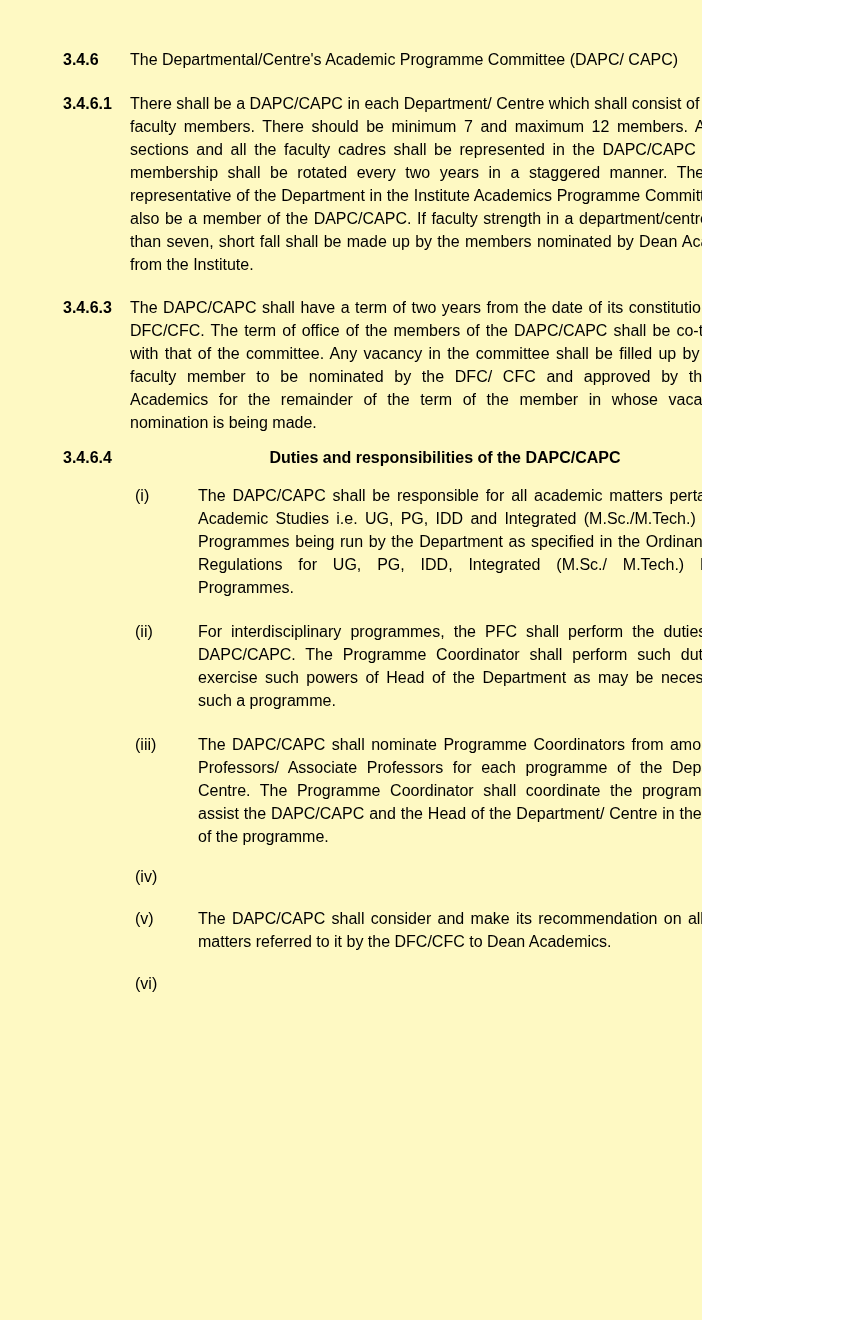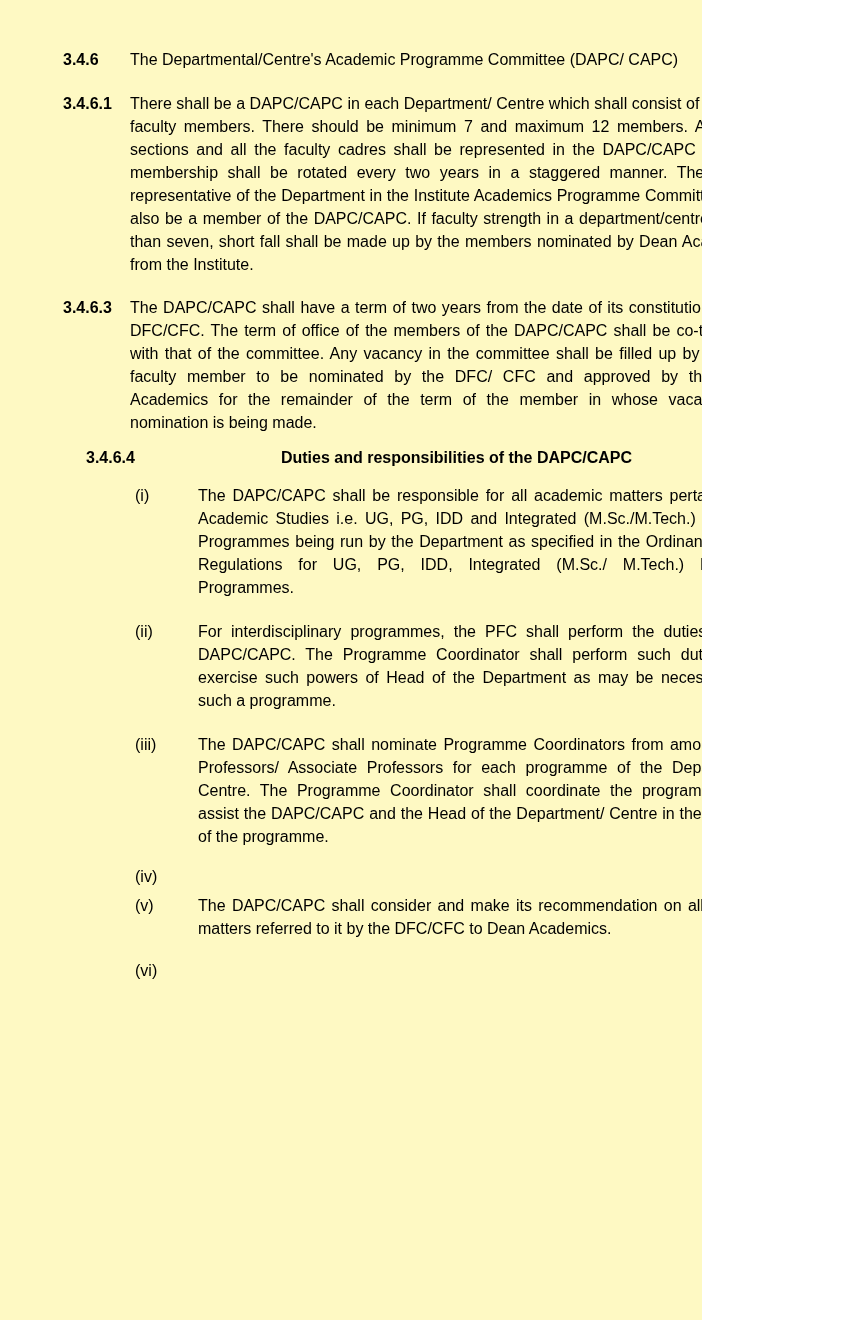--- a/index.html
+++ b/index.html
@@ -42,42 +42,41 @@
     margin-bottom: 21px;
   }
   .clause.section-heading .body {
     font-weight: 400;
   }
   .clause.c3 {
     margin-bottom: 12px;
   }
   .clause.duties-heading {
     margin-bottom: 15px;
-    margin-left: 23px;
   }
   .clause.duties-heading .body {
     font-weight: 700;
     text-align: center;
   }
   .duty {
     display: flex;
     align-items: flex-start;
     margin-left: 72px;
     margin-bottom: 21px;
   }
   .duty .label {
     flex: 0 0 63px;
     width: 63px;
   }
   .duty .body {
     width: 562px;
     text-align: justify;
   }
   .duty.d3 { margin-bottom: 17px; }
-  .duty.d4 { margin-bottom: 6px; align-items: center; }
+  .duty.d4 { margin-bottom: 19px; align-items: center; }
   .duty.d5 { margin-bottom: 19px; }
   .duty.d6 { margin-bottom: 0; }
 </style>
 </head>
 <body>
 
 <div class="page">
   <div class="content">
 
     <div class="clause section-heading">

